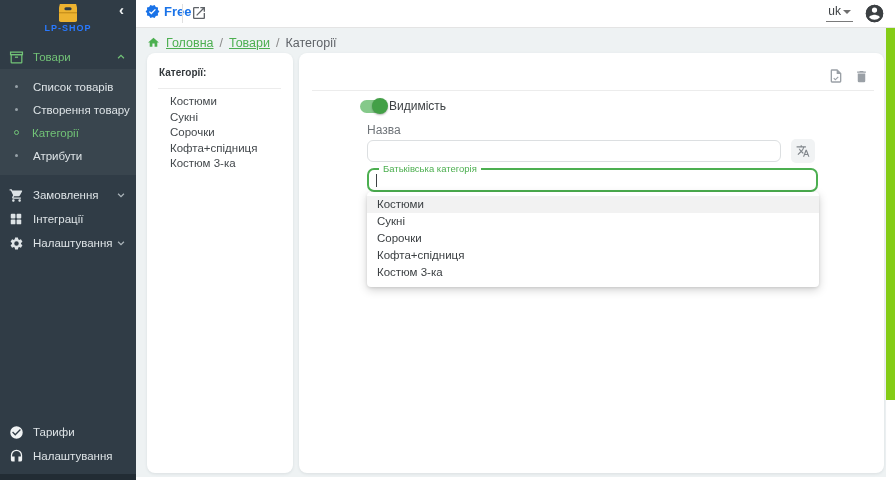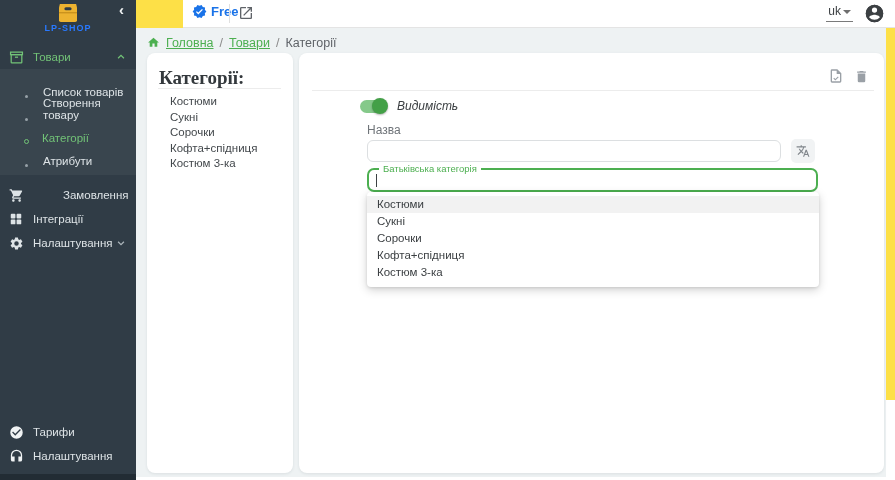--- a/index.html
+++ b/index.html
@@ -12,30 +12,30 @@
   .logo { position:absolute; left:0; top:4px; width:136px; text-align:center; cursor:pointer; }
   .logo-text { font-size:9px; font-weight:bold; letter-spacing:1px; color:#2979ff; margin-top:1px; }
   .collapse-btn { position:absolute; right:12px; top:3px; color:#f0f3f4; font-size:15px; font-weight:bold; cursor:pointer; line-height:14px; }
   .nav { position:absolute; top:45px; left:0; right:0; }
   .nav-item { display:flex; align-items:center; height:24px; padding:0 10px 0 8px; cursor:pointer; font-size:11.5px; }
   .nav-item .ni-icon { width:16px; height:16px; margin-right:9px; flex:0 0 16px; display:flex; align-items:center; justify-content:center; }
   .nav-item .ni-label { flex:1; color:#dde3e6; }
   .nav-item.active .ni-label { color:#72c377; }
   .chev { width:10px; height:10px; flex:0 0 10px; }
   .submenu { background:#39454e; padding:6px 0 8px 0; }
-  .sub-item { display:flex; align-items:flex-end; height:23px; padding-left:24px; cursor:pointer; font-size:11.5px; color:#dde3e6; }
+  .sub-item { display:flex; align-items:center; height:23px; padding-left:14px; cursor:pointer; font-size:11.5px; color:#dde3e6; }
   .sub-item .dot { width:3px; height:3px; border-radius:50%; background:#97a1a8; margin-right:15px; margin-left:1px; flex:0 0 3px; }
   .sub-item.active { color:#72c377; }
   .sub-item.active .dot { width:5px; height:5px; background:transparent; border:1.5px solid #72c377; margin-left:0; margin-right:13px; flex-basis:5px; }
   .sb-footer { position:absolute; left:0; right:0; bottom:12px; }
   .sb-footer .nav-item { height:24px; }
   .sb-bottom-strip { position:absolute; left:0; right:0; bottom:0; height:6px; background:#222c34; }
 
   
-  .main { position:absolute; left:136px; top:0; width:759px; height:400px; background:#fde047;padding-left:47px; }
+  .main { position:absolute; left:136px; top:0; width:759px; height:400px; background:#84cc16; }
   .topbar { position:relative; height:28px; background:#fff; border-bottom:1px solid #e4e4e4; }
   .plan-badge { position:absolute; left:9px; top:4px; display:flex; align-items:center; gap:4px; cursor:pointer; }
   .plan-badge span { color:#1a73e8; font-size:13px; font-weight:bold; }
   .tb-divider { position:absolute; left:46px; top:4px; width:1px; height:19px; background:#e0e0e0; }
   .openwin-btn { position:absolute; left:55px; top:5px; cursor:pointer; }
   .lang-select { position:absolute; right:42px; top:4px; display:flex; align-items:center; gap:2px; cursor:pointer; border-bottom:1px solid #7a7a7a; padding:0 2px 3px 2px; }
   .lang-select span { font-size:12px; color:#3c4043; }
   .caret { width:0; height:0; border-left:4px solid transparent; border-right:4px solid transparent; border-top:4px solid #6e6e6e; margin-top:2px; }
   .account-btn { position:absolute; right:10px; top:3px; cursor:pointer; }
 
@@ -43,31 +43,31 @@
   .crumbs { position:absolute; left:11px; top:8px; display:flex; align-items:center; gap:6px; font-size:12.5px; }
   .crumb-link { color:#4caf50; text-decoration:underline; cursor:pointer; }
   .crumb-sep { color:#8a8a8a; }
   .crumb-current { color:#5f6368; }
   .home-ic { margin-top:-1px; }
 
   .card { position:absolute; background:#fff; border-radius:8px; box-shadow:0 1px 3px rgba(50,70,80,0.10); }
   .card-left { left:11px; top:25px; width:146px; height:420px; }
   .card-right { left:163px; top:25px; width:585px; height:420px; }
 
-  .cl-title { position:absolute; left:12px; top:14px; font-size:19px; font-weight:bold; color:#33383c;font-family:Liberation Serif, serif; }
+  .cl-title { position:absolute; left:12px; top:14px; font-size:10px; font-weight:bold; color:#33383c; }
   .cl-divider { position:absolute; left:11px; top:35px; width:123px; height:1px; background:#ececec; }
   .cl-list { position:absolute; left:23px; top:34px; right:6px; }
   .cl-item { height:15.5px; font-size:11.5px; color:#43484c; cursor:pointer; line-height:15.5px; white-space:nowrap; }
 
   .icon-btn { position:absolute; width:20px; height:20px; cursor:pointer; display:flex; align-items:center; justify-content:center; }
   .save-btn { top:13px; right:38px; }
   .trash-btn { top:13px; right:13px; }
   .cr-divider { position:absolute; left:13px; right:10px; top:37px; height:1px; background:#ececec; }
 
-  .toggle-row { position:absolute; left:61px; top:46px; display:flex; align-items:center; gap:10px;font-style:italic; }
+  .toggle-row { position:absolute; left:61px; top:46px; display:flex; align-items:center; gap:2px; }
   .switch { position:relative; width:27px; height:13px; border-radius:7px; background:#85c98a; cursor:pointer; }
   .switch .thumb { position:absolute; right:-1px; top:-1.5px; width:16px; height:16px; border-radius:50%; background:#43a047; box-shadow:0 1px 2px rgba(0,0,0,0.3); }
   .toggle-label { font-size:12px; color:#3c4043; }
 
   .name-label { position:absolute; left:68px; top:70px; font-size:12px; color:#6f7479; }
   .name-input { position:absolute; left:68px; top:87px; width:414px; height:22px; border:1px solid #dcdfe1; border-radius:6px; background:#fff; font-size:12px; padding:0 8px; outline:none; font-family:"Liberation Sans", sans-serif; }
   .translate-btn { position:absolute; left:492px; top:86px; width:24px; height:24px; background:#f1f3f4; border-radius:5px; display:flex; align-items:center; justify-content:center; cursor:pointer; }
 
   .parent-field { position:absolute; left:68px; top:115px; width:451px; height:24px; border:2px solid #4caf50; border-radius:7px; background:#fff; }
   .parent-label { position:absolute; left:10px; top:-7px; background:#fff; padding:0 4px; font-size:9.5px; color:#4caf50; white-space:nowrap; }
@@ -124,21 +124,21 @@
         <div class="sub-item active">
           <span class="dot"></span>
           <span>Категорії</span>
         </div>
         <div class="sub-item">
           <span class="dot"></span>
           <span>Атрибути</span>
         </div>
       </div>
 
-      <div class="nav-item" style="margin-top:8px;gap:30px;">
+      <div class="nav-item" style="margin-top:8px;">
         <span class="ni-icon">
           <svg width="15" height="15" viewBox="0 0 24 24">
               <path fill="#dde3e6" d="M7 18c-1.1 0-1.99.9-1.99 2S5.9 22 7 22s2-.9 2-2-.9-2-2-2zM1 2v2h2l3.6 7.59-1.35 2.45c-.16.28-.25.61-.25.96 0 1.1.9 2 2 2h12v-2H7.42c-.14 0-.25-.11-.25-.25l.03-.12.9-1.63h7.45c.75 0 1.41-.41 1.75-1.03l3.58-6.49A1 1 0 0 0 20 4H5.21l-.94-2H1zm16 16c-1.1 0-1.99.9-1.99 2s.89 2 1.99 2 2-.9 2-2-.9-2-2-2z"></path>
             </svg>
         </span>
         <span class="ni-label">Замовлення</span>
         <svg class="chev" viewBox="0 0 24 24">
             <path fill="none" stroke="#aab4ba" stroke-width="3" d="M5 9l7 7 7-7"></path>
           </svg>
       </div>

